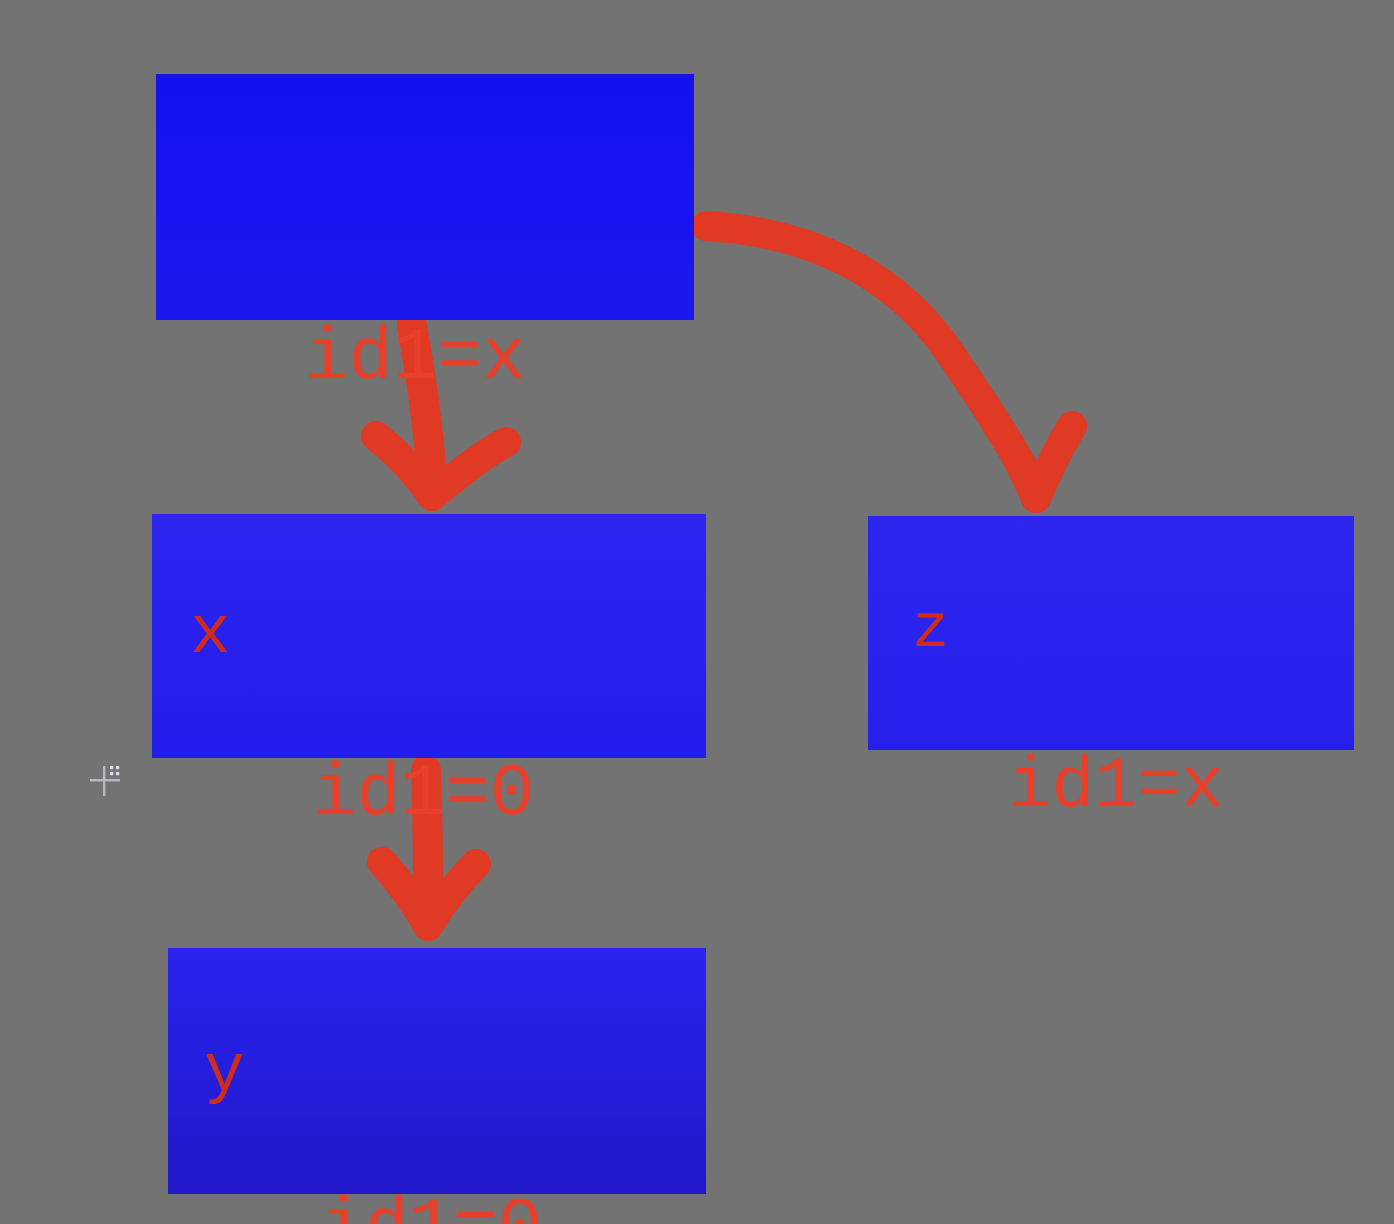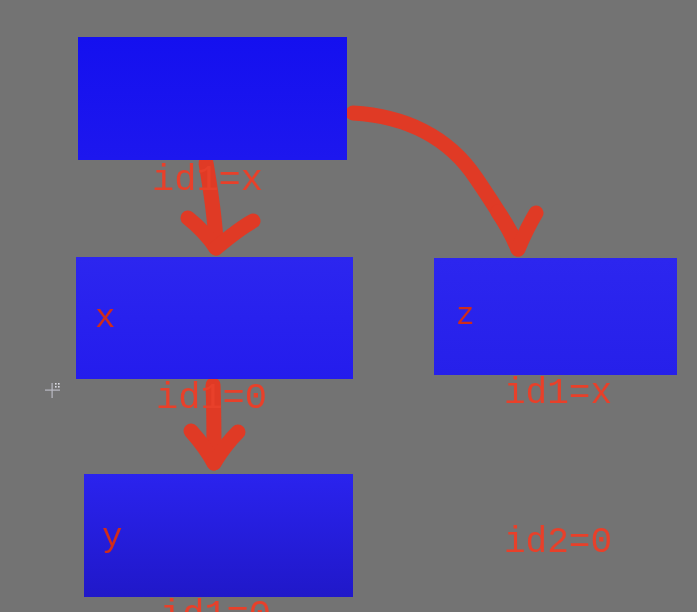--- a/index.html
+++ b/index.html
@@ -115,21 +115,20 @@
     <div class="node-fields">
       <span class="fld">id1=0</span>
       <span class="fld">id2=y</span>
     </div>
   </div>
 
   <div class="node n-right">
     <div class="node-name">z</div>
     <div class="node-fields">
       <span class="fld">id1=x</span>
-      <span class="fld">id2=0</span>
     </div>
   </div>
 
   <div class="node n-bottom">
     <div class="node-name">y</div>
     <div class="node-fields">
       <span class="fld">id1=0</span>
       
     </div>
   </div>

